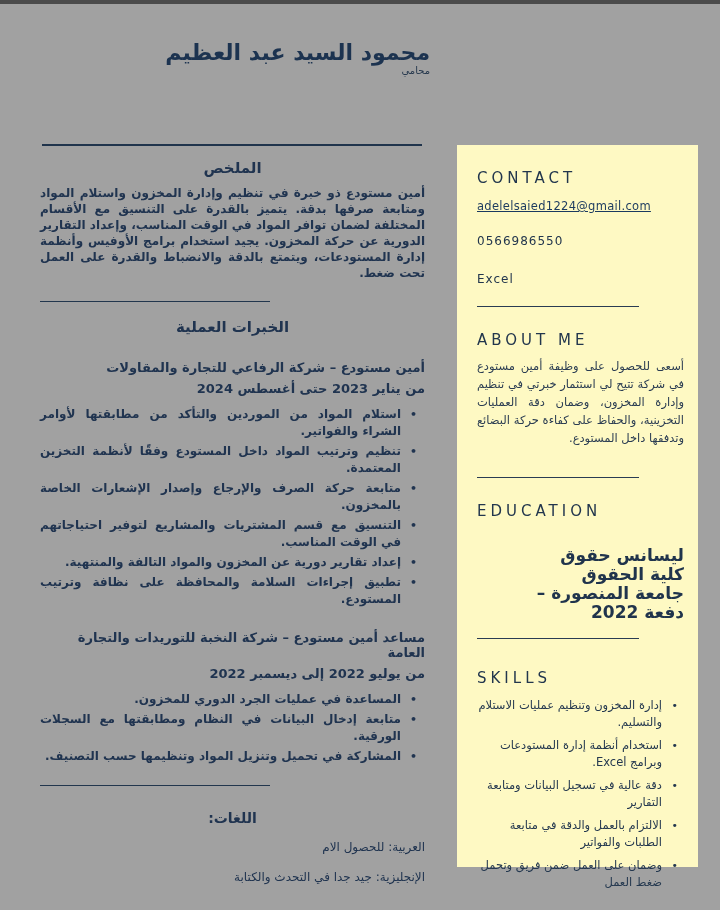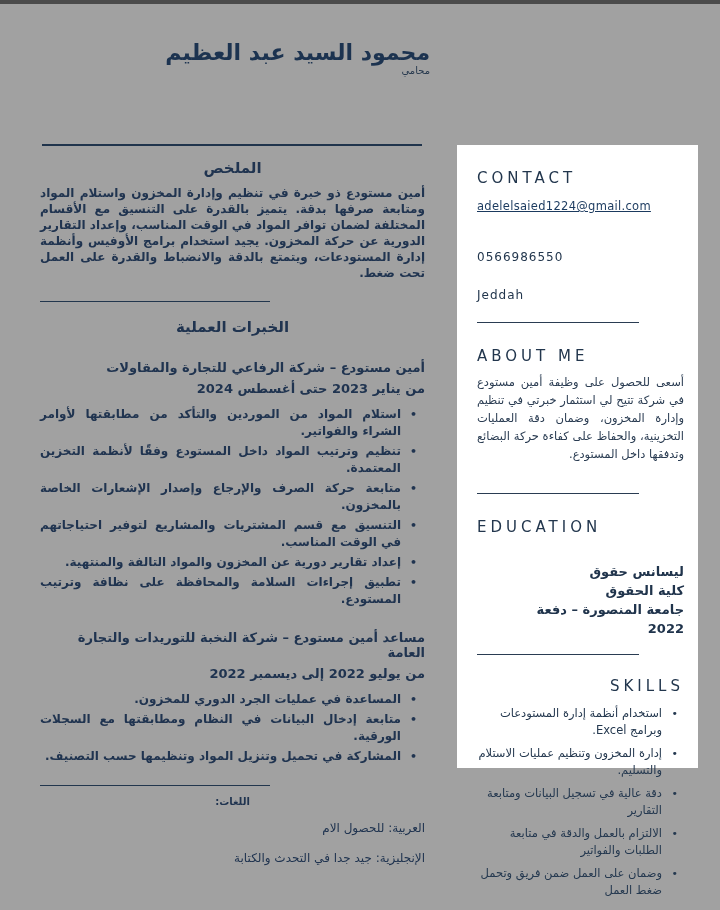--- a/index.html
+++ b/index.html
@@ -72,74 +72,74 @@
     position: relative;
     padding-right: 24px; margin-top: 3px;
     font-size: 12px; font-weight: bold;
     line-height: 17px; text-align: justify;
   }
   ul.bullets li::before {
     content: "•";
     position: absolute; right: 8px; top: 0;
     font-size: 11px;
   }
-  .sec-lang h2 { margin-top: 10px; font-size: 10px; }
+  .sec-lang h2 { margin-top: 24px; font-size: 14px; }
   .lang-list { margin-top: 4px; }
   .lang-item {
     margin-top: 12px;
     font-size: 12px; font-weight: normal;
     text-align: right; line-height: 18px;
   }
 
   
   .sidebar {
     position: absolute; top: 145px; left: 457px;
-    width: 241px; height: 623px;
-    background: #ffffff;
+    width: 241px; height: 722px;
+    background: #fef9c3;
     box-sizing: border-box;
     padding: 24px 14px 0 20px;
     color: #22364d;
   }
   .side-heading {
     font-size: 15px; letter-spacing: 4px;
     color: #22364d; font-weight: normal;
     text-align: left;
   }
   .contact-email {
     display: inline-block; margin-top: 12px;
     font-size: 11.5px; color: #1b3a5f;
     text-decoration: underline; letter-spacing: 0.3px;
     word-break: break-all;
   }
-  .contact-phone { margin-top: 36px; font-size: 12px; letter-spacing: 1px; }
+  .contact-phone { margin-top: 20px; font-size: 12px; letter-spacing: 1px; }
   .contact-city  { margin-top: 24px; font-size: 12px; letter-spacing: 1px; }
   .rule-side {
     border: none; border-top: 1.5px solid #2a3c52;
     width: 162px; margin: 20px auto 0 0;
   }
   .about-heading { margin-top: 24px; }
   .about-text {
     margin-top: 8px;
     direction: rtl; text-align: justify;
     font-size: 11.5px; line-height: 18px;
     color: #2a3c52;
   }
   .rule-after-about { margin-top: 30px; }
   .edu-heading { margin-top: 24px; }
   .edu-block {
     margin-top: 26px; padding-left: 0; padding-right: 0;
     direction: rtl; text-align: right;
     margin-left: 30px;
   }
   .edu-line {
-    font-size: 13px; font-weight: bold;
+    font-size: 17px; font-weight: bold;
     line-height: 19px; color: #20344c;
   }
   .rule-after-edu { margin-top: 16px; }
-  .skills-heading { margin-top: 22px; text-align: right; }
+  .skills-heading { margin-top: 30px; }
   ul.skill-list {
     margin: 10px 0 0 0; padding: 0; list-style: none;
     direction: rtl;
   }
   ul.skill-list li {
     position: relative;
     padding-right: 22px; margin-top: 6px;
     font-size: 11.5px; line-height: 17px;
     text-align: right; color: #24384f;
   }
@@ -210,21 +210,21 @@
         </div>
     </section>
 
   </main>
 
   <aside class="sidebar">
 
     <div class="side-heading">CONTACT</div>
     <a class="contact-email" href="#">adelelsaied1224@gmail.com</a>
     <div class="contact-phone">0566986550</div>
-    <div class="contact-city">Jeddah</div>
+    <div class="contact-city">Excel</div>
 
     <hr class="rule-side">
 
     <div class="side-heading about-heading">ABOUT ME</div>
     <p class="about-text" lang="ar">أسعى للحصول على وظيفة أمين مستودع في شركة تتيح لي استثمار خبرتي في تنظيم وإدارة المخزون، وضمان دقة العمليات التخزينية، والحفاظ على كفاءة حركة البضائع وتدفقها داخل المستودع.</p>
 
     <hr class="rule-side rule-after-about">
 
     <div class="side-heading edu-heading">EDUCATION</div>
     <div class="edu-block" lang="ar">
@@ -232,21 +232,21 @@
     <div class="edu-line">ليسانس حقوق</div>
         <div class="edu-line">كلية الحقوق</div>
         <div class="edu-line">جامعة المنصورة – دفعة 2022</div>
       </div>
 
     <hr class="rule-side rule-after-edu">
 
     <div class="side-heading skills-heading">SKILLS</div>
     <ul class="skill-list" lang="ar">
 
-    <li>استخدام أنظمة إدارة المستودعات وبرامج Excel.</li>
-        <li>إدارة المخزون وتنظيم عمليات الاستلام والتسليم.</li>
+    <li>إدارة المخزون وتنظيم عمليات الاستلام والتسليم.</li>
+        <li>استخدام أنظمة إدارة المستودعات وبرامج Excel.</li>
         <li>دقة عالية في تسجيل البيانات ومتابعة التقارير</li>
         <li>الالتزام بالعمل والدقة في متابعة الطلبات والفواتير</li>
         <li>وضمان على العمل ضمن فريق وتحمل ضغط العمل</li>
       </ul>
 
   </aside>
 </div>
 
 </body></html>

